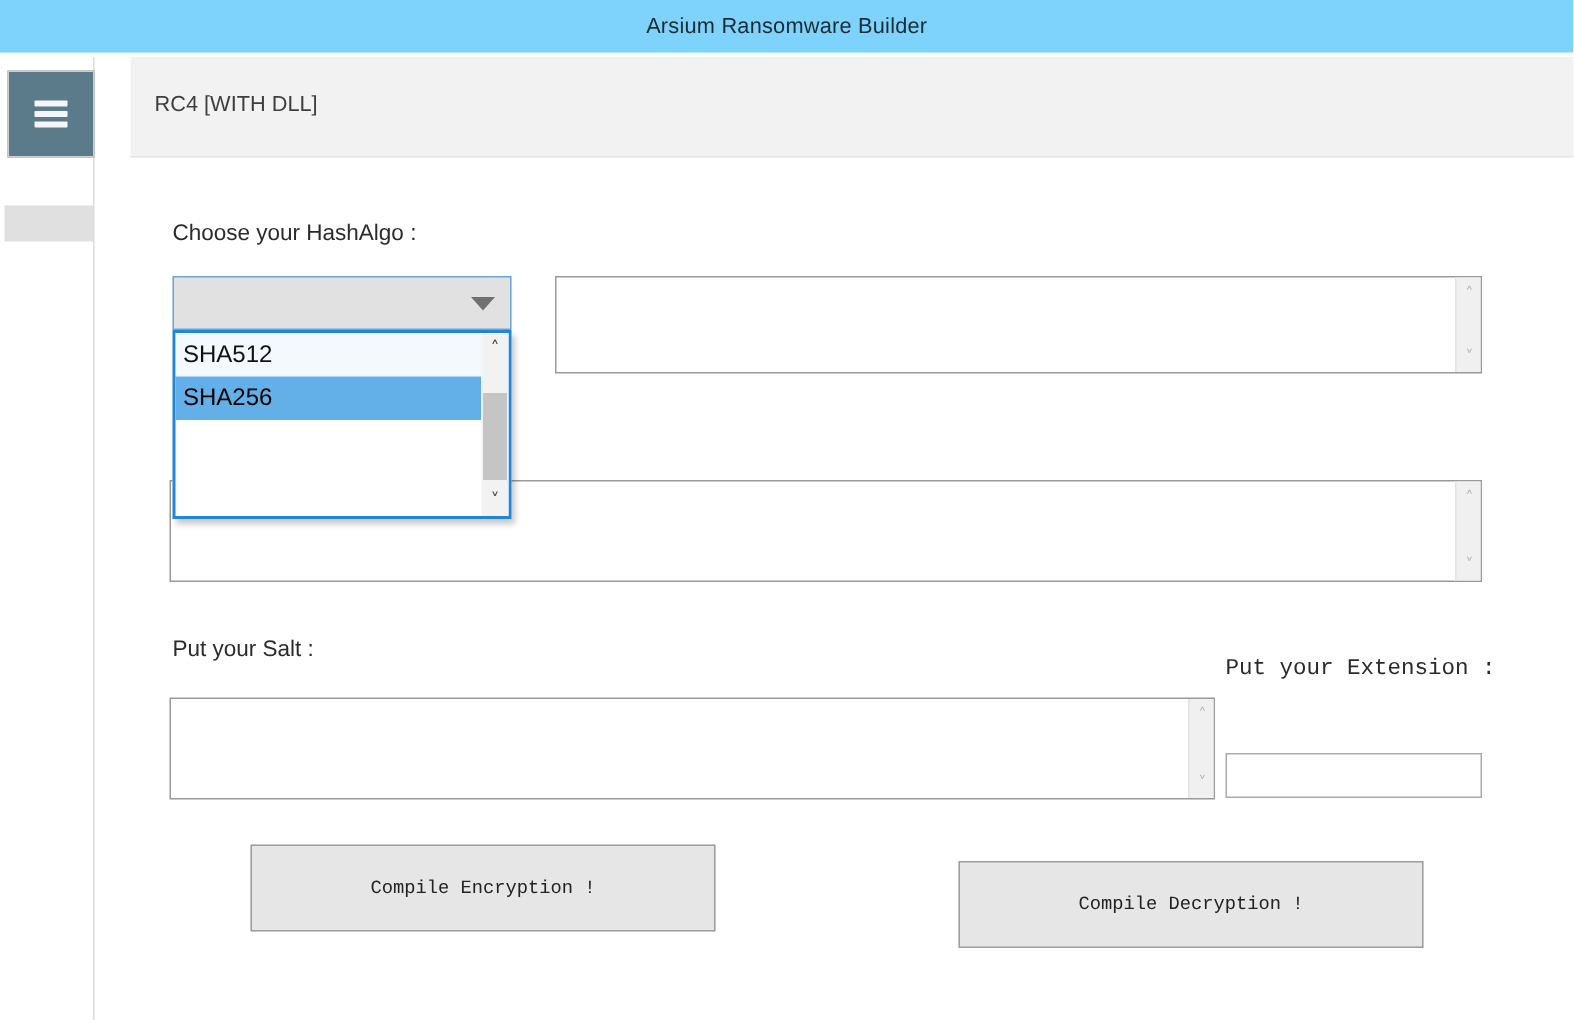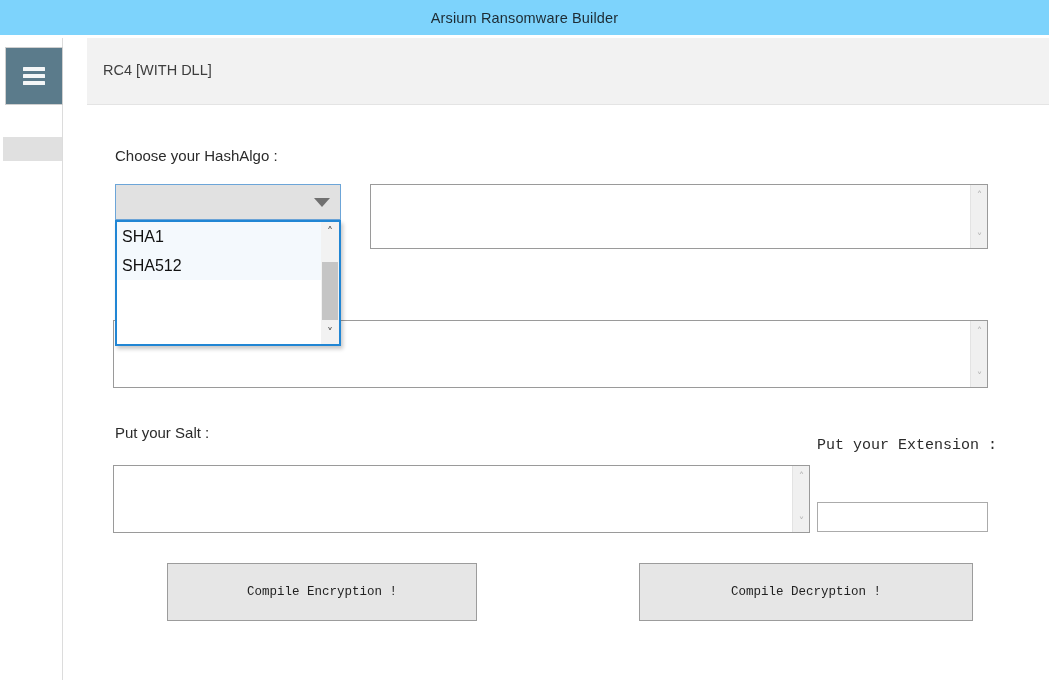--- a/index.html
+++ b/index.html
@@ -338,33 +338,33 @@
   </div>
 
   <span class="field-label" style="left:753px; top:331px;font-family:Liberation Mono, monospace;">Put your Extension :</span>
 
   <input class="txt" type="text" style="left: 753px; top: 396px; width: 171px; height: 30px;" placeholder="">
 
   <div class="btn" style="left:103px; top:457px; width:310px; height:58px;">
     <span>Compile Encryption !</span>
   </div>
 
-  <div class="btn" style="left:575px; top:457px; width:334px; height:58px;">
+  <div class="btn" style="left:575px; top:468px; width:310px; height:58px;">
     <span>Compile Decryption !</span>
   </div>
 
   <div id="combo-face">
     <span class="combo-value"></span>
     <span class="combo-arrow"></span>
   </div>
 
   <div id="combo-list">
     <div class="opts">
-        <div class="opt">SHA1</div>
         <div class="opt">SHA512</div>
+        <div class="opt selected">SHA256</div>
       </div>
     <div class="list-scroll">
       <span class="sb-arrow up">˄</span>
       <span class="sb-thumb"></span>
       <span class="sb-arrow dn">˅</span>
     </div>
   </div>
 
 </div>
 

